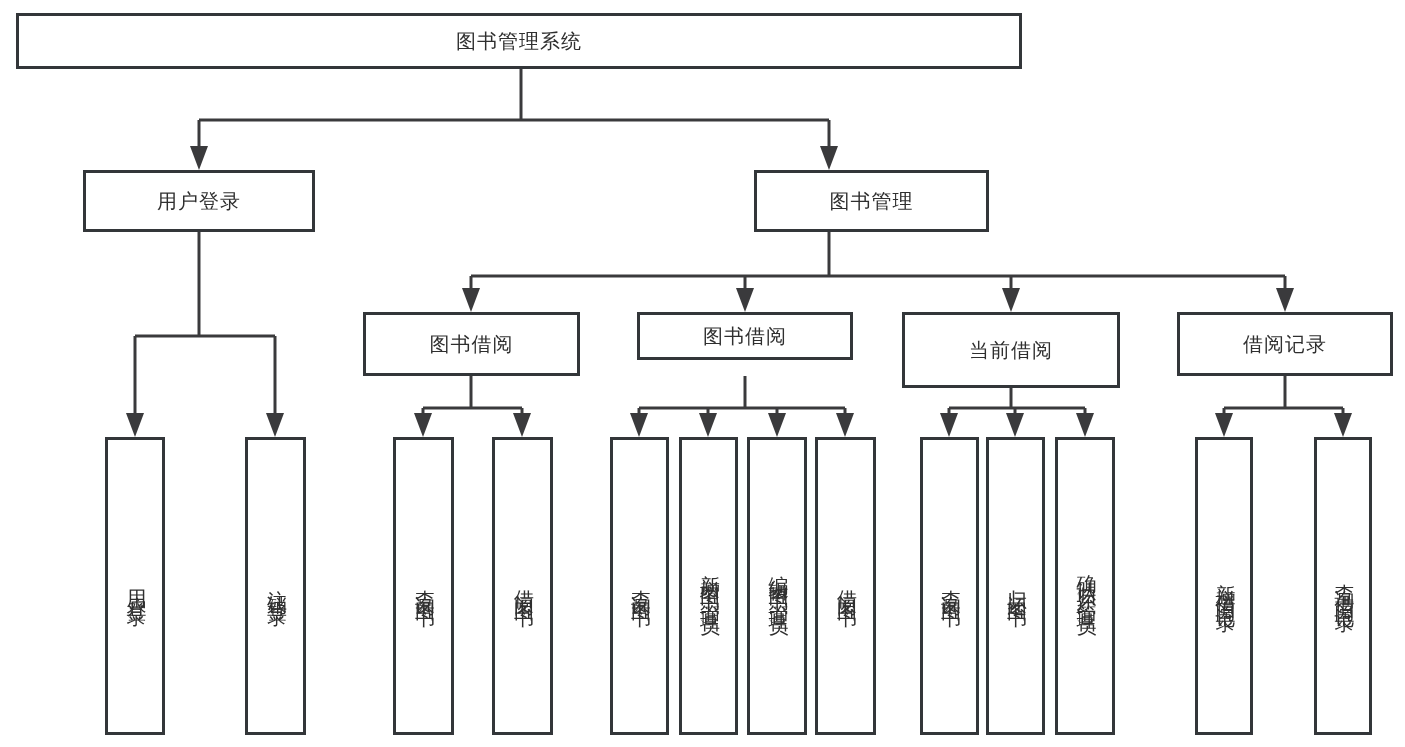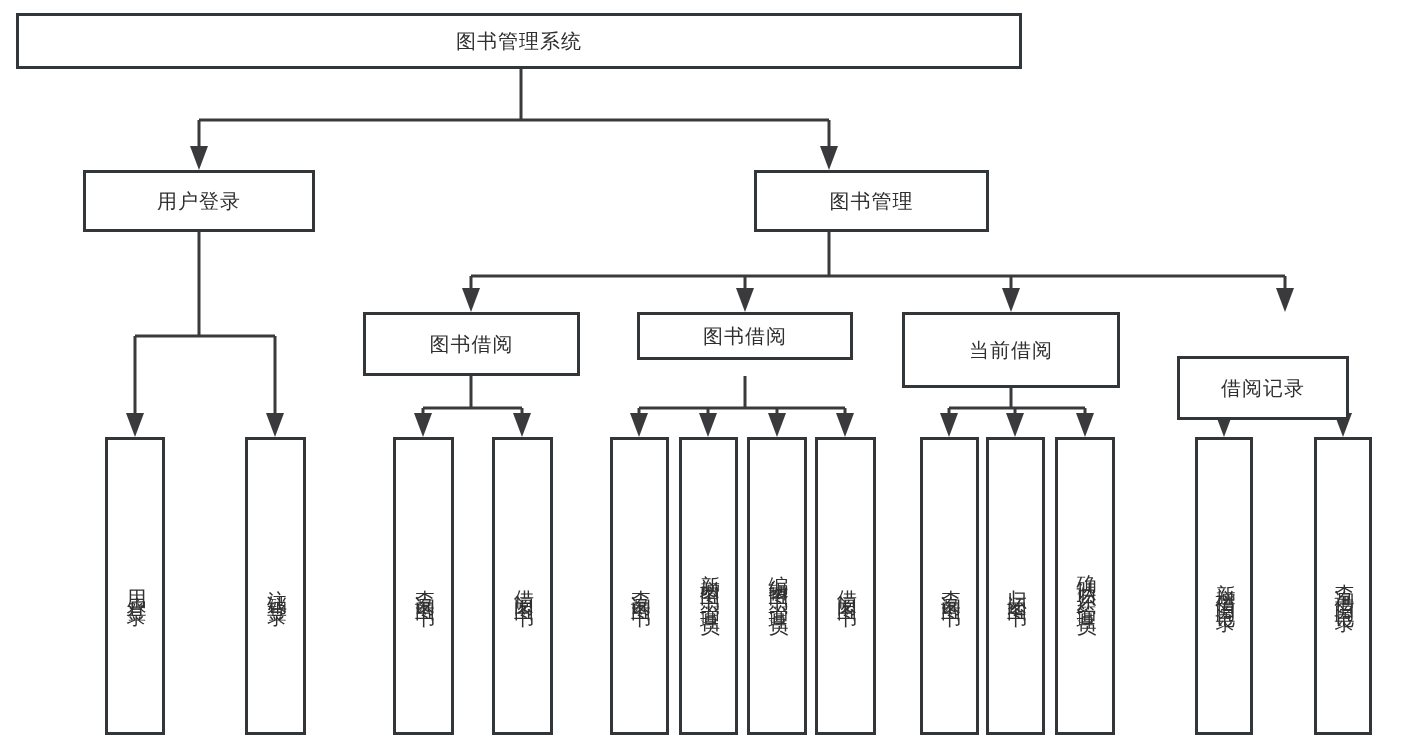--- a/index.html
+++ b/index.html
@@ -137,21 +137,21 @@
 
   <div class="box" style="left:363px; top:312px; width:217px; height:64px;">
     <span>图书借阅</span>
   </div>
   <div class="box" style="left:637px; top:312px; width:216px; height:48px;">
     <span>图书借阅</span>
   </div>
   <div class="box" style="left:902px; top:312px; width:218px; height:76px;">
     <span>当前借阅</span>
   </div>
-  <div class="box" style="left:1177px; top:312px; width:172px; height:64px;margin-top:44px;">
+  <div class="box" style="left:1177px; top:312px; width:216px; height:64px;">
     <span>借阅记录</span>
   </div>
 
   <div class="box vbox" style="left:105px; top:437px; width:60px; height:298px;">
     <span>用户登录</span>
   </div>
   <div class="box vbox" style="left:245px; top:437px; width:61px; height:298px;">
     <span>注销登录</span>
   </div>
   <div class="box vbox" style="left:393px; top:437px; width:61px; height:298px;">

